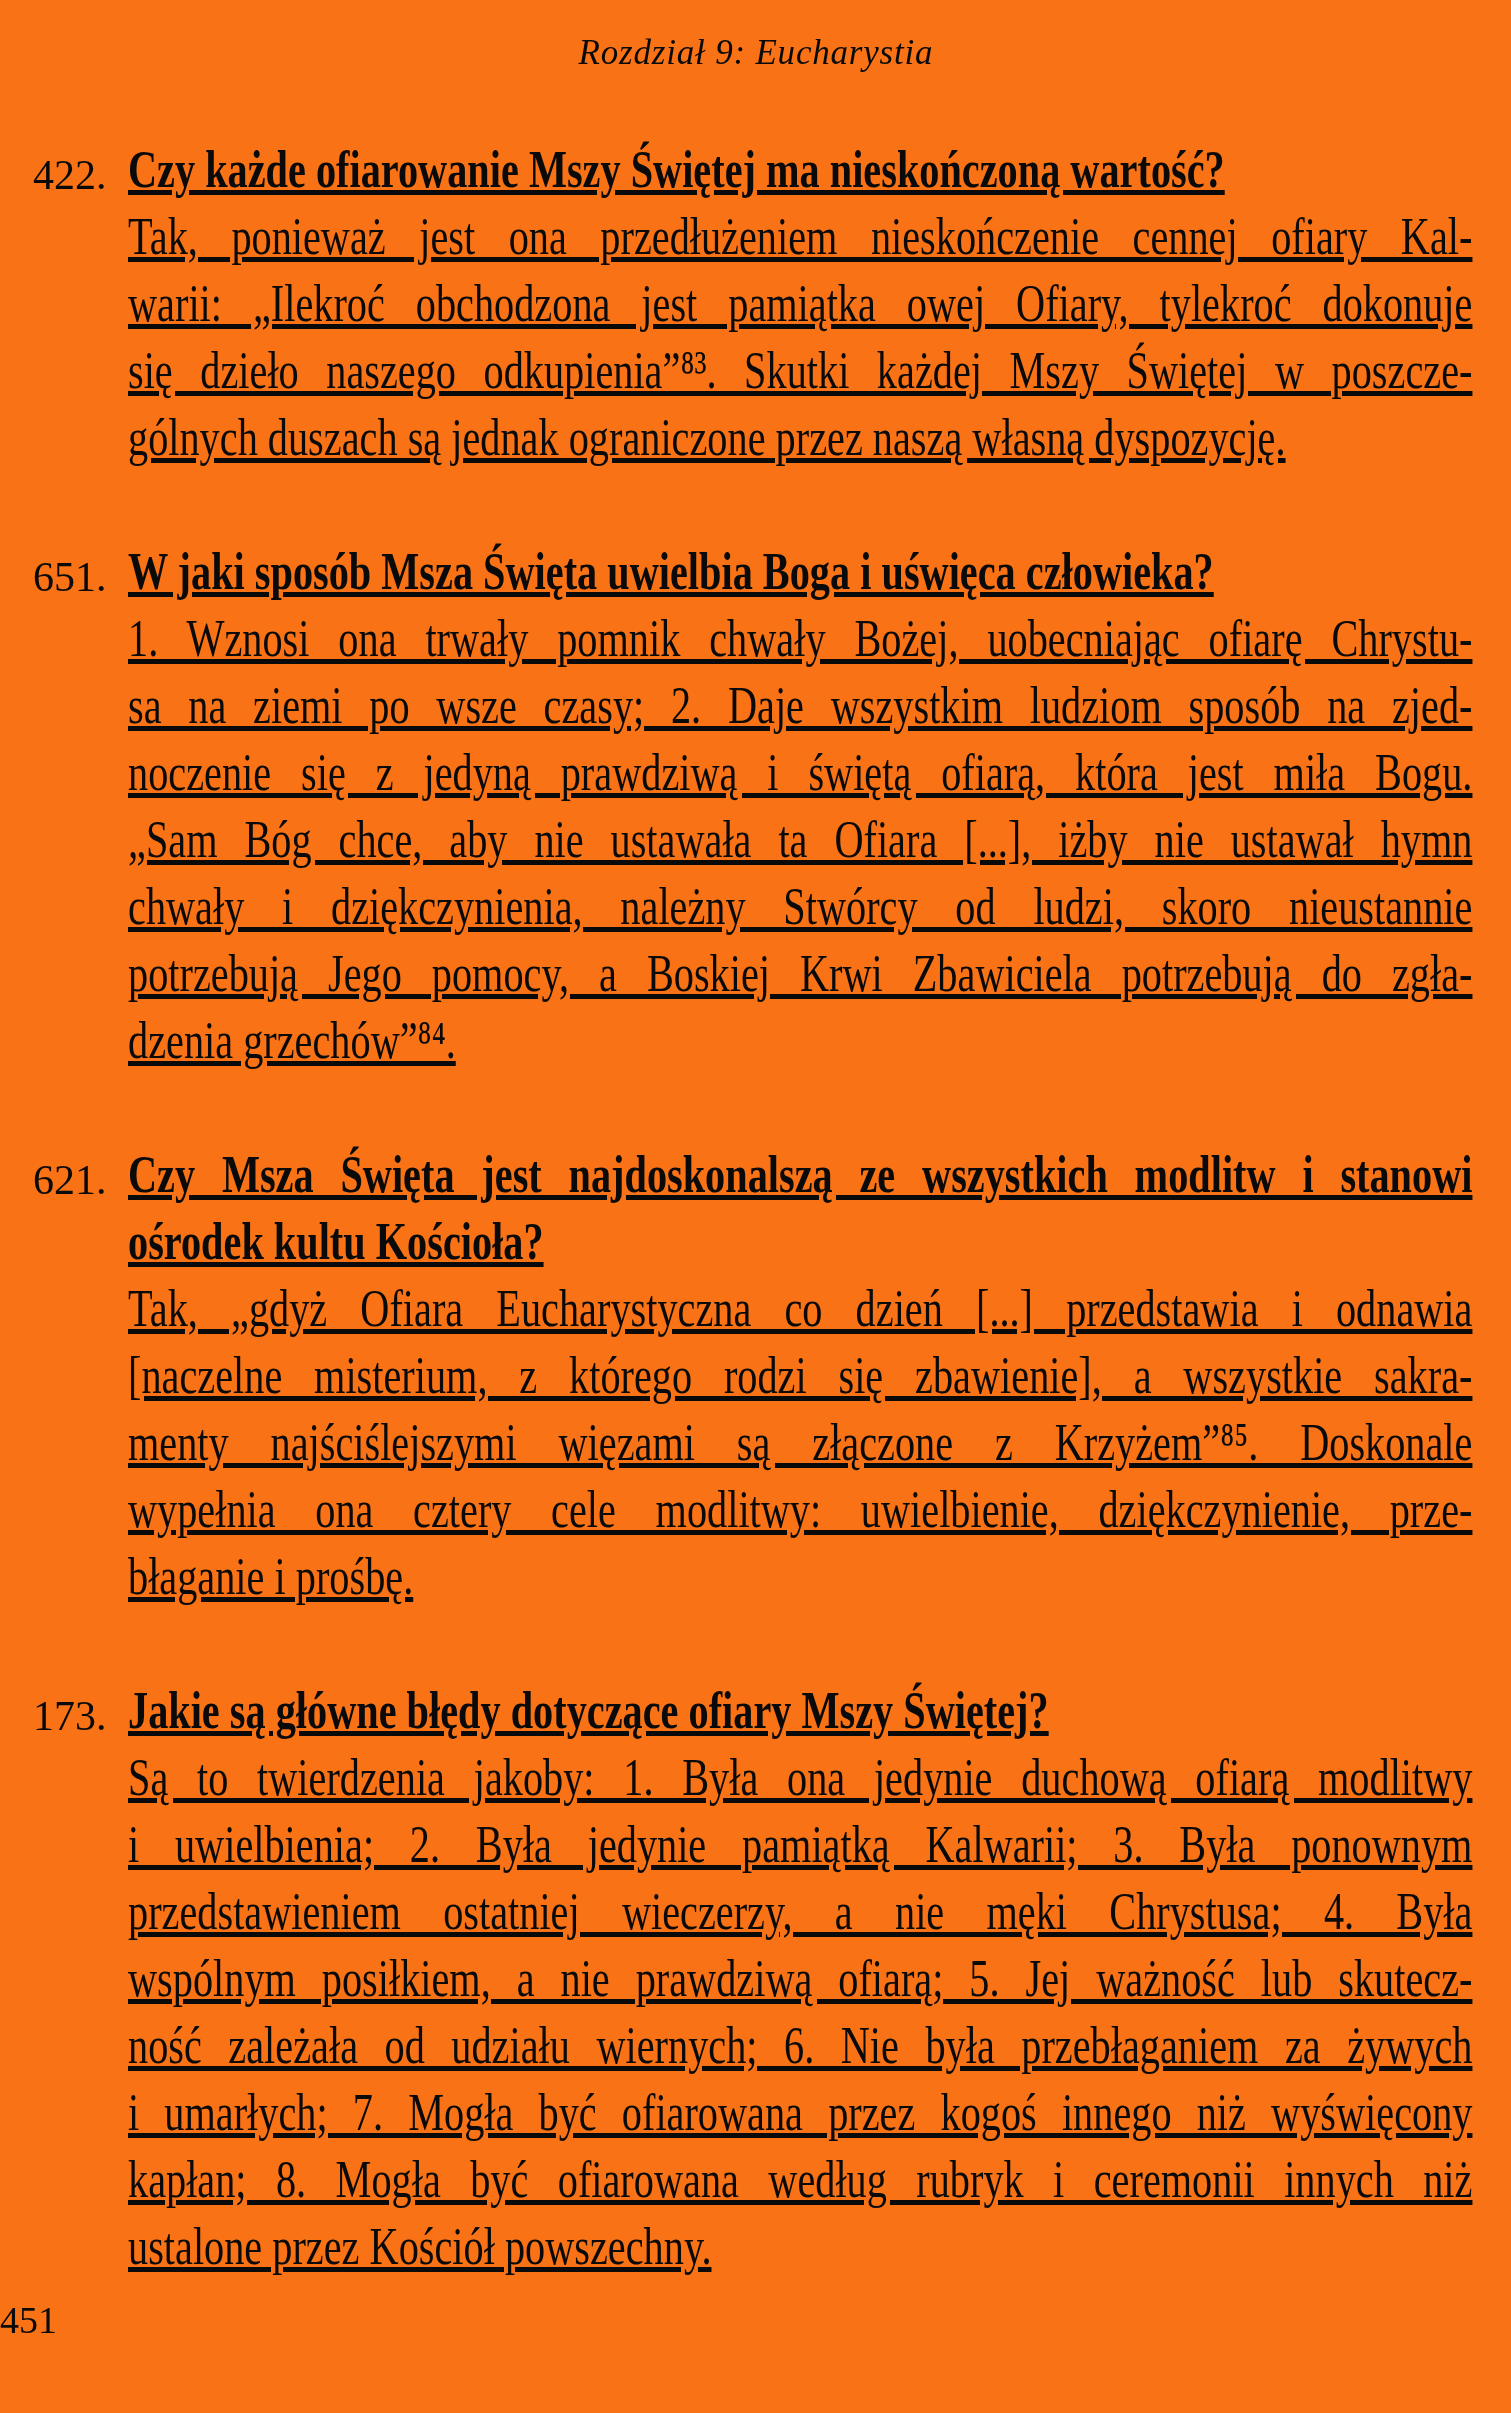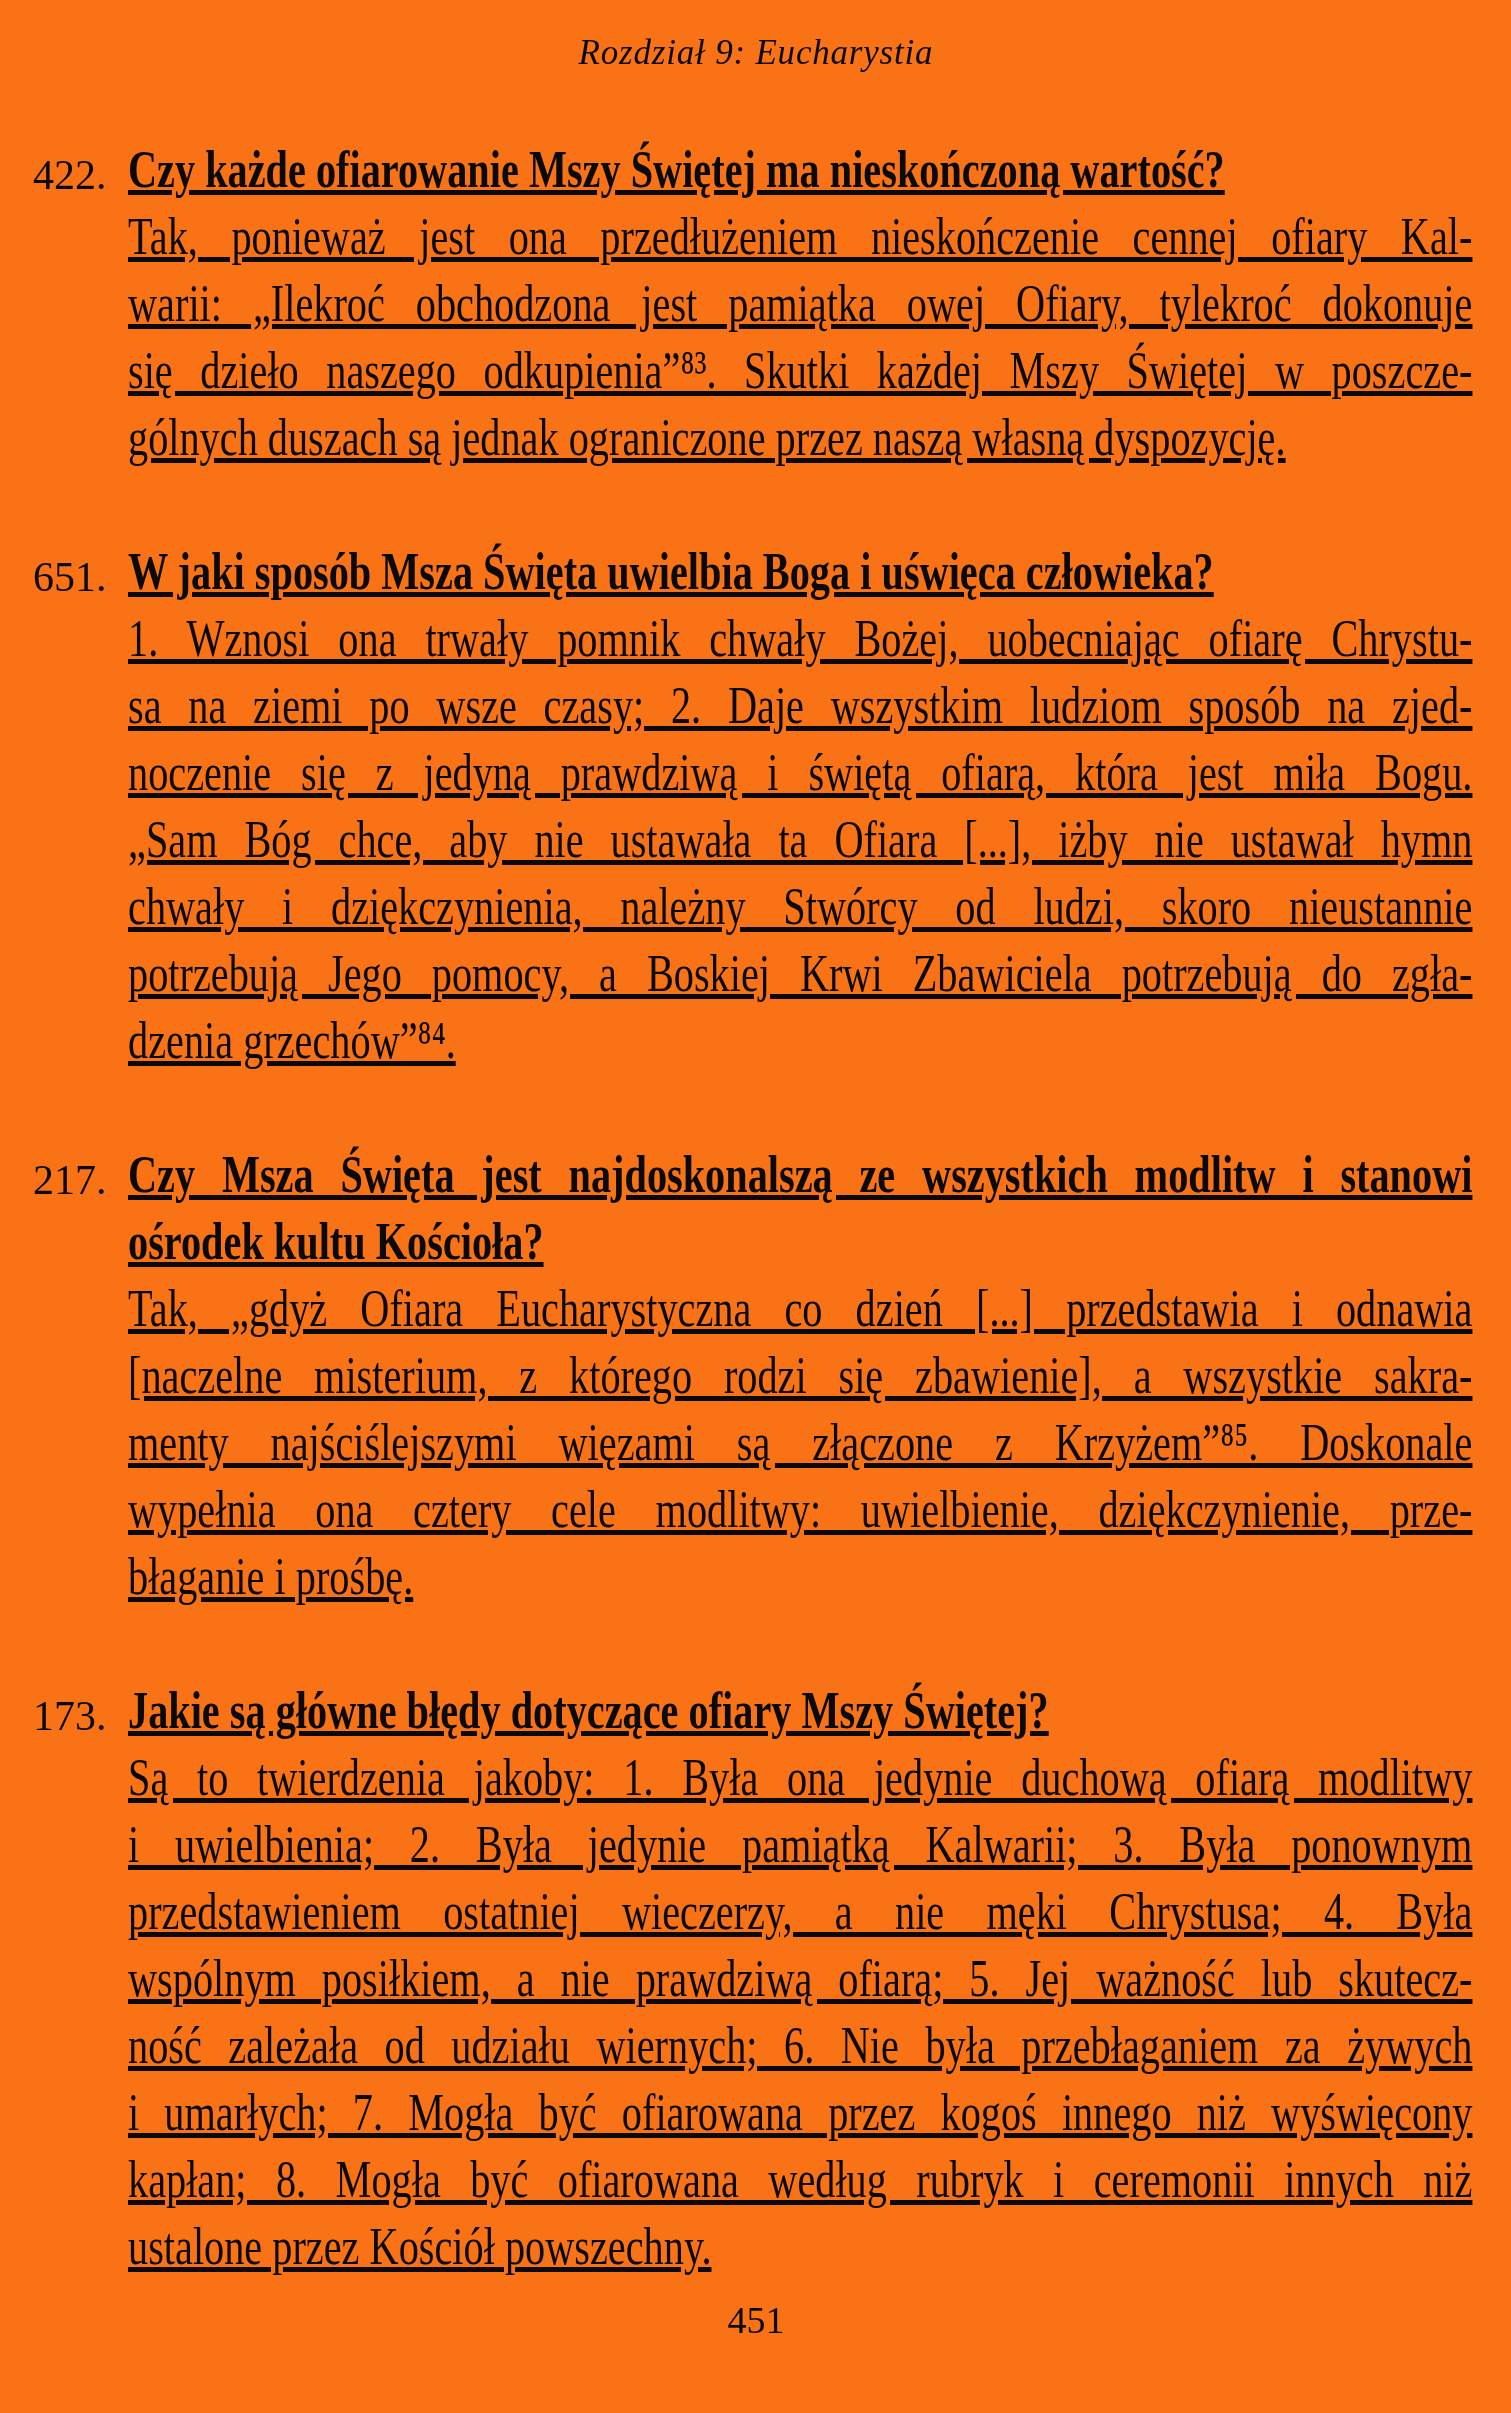--- a/index.html
+++ b/index.html
@@ -52,21 +52,21 @@
     white-space: normal;
   }
   .line.q { font-weight: bold; }
   .line.just { text-align: justify; text-align-last: justify; }
   .line.last { text-align: left; }
   .page-number {
     position: absolute;
     top: 2298px;
     left: 0;
     width: 1512px;
-    text-align: center;
+    text-align: left;
     font-size: 38px;
     line-height: 45px;
   }
 </style>
 </head>
 <body>
 
 <div class="page">
   <div class="chapter-header">Rozdział 9: Eucharystia</div>
 
@@ -84,21 +84,21 @@
         <div class="line q last">W jaki sposób Msza Święta uwielbia Boga i uświęca człowieka?</div>
         <div class="line a just">1. Wznosi ona trwały pomnik chwały Bożej, uobecniając ofiarę Chrystu-</div>
         <div class="line a just">sa na ziemi po wsze czasy; 2. Daje wszystkim ludziom sposób na zjed-</div>
         <div class="line a just">noczenie się z jedyną prawdziwą i świętą ofiarą, która jest miła Bogu.</div>
         <div class="line a just">„Sam Bóg chce, aby nie ustawała ta Ofiara [...], iżby nie ustawał hymn</div>
         <div class="line a just">chwały i dziękczynienia, należny Stwórcy od ludzi, skoro nieustannie</div>
         <div class="line a just">potrzebują Jego pomocy, a Boskiej Krwi Zbawiciela potrzebują do zgła-</div>
         <div class="line a last">dzenia grzechów”⁸⁴.</div>
       </section>
       <section class="question-block">
-        <span class="qnum">217.</span>
+        <span class="qnum">621.</span>
         <div class="line q just">Czy Msza Święta jest najdoskonalszą ze wszystkich modlitw i stanowi</div>
         <div class="line q last">ośrodek kultu Kościoła?</div>
         <div class="line a just">Tak, „gdyż Ofiara Eucharystyczna co dzień [...] przedstawia i odnawia</div>
         <div class="line a just">[naczelne misterium, z którego rodzi się zbawienie], a wszystkie sakra-</div>
         <div class="line a just">menty najściślejszymi więzami są złączone z Krzyżem”⁸⁵. Doskonale</div>
         <div class="line a just">wypełnia ona cztery cele modlitwy: uwielbienie, dziękczynienie, prze-</div>
         <div class="line a last">błaganie i prośbę.</div>
       </section>
       <section class="question-block">
         <span class="qnum">173.</span>

